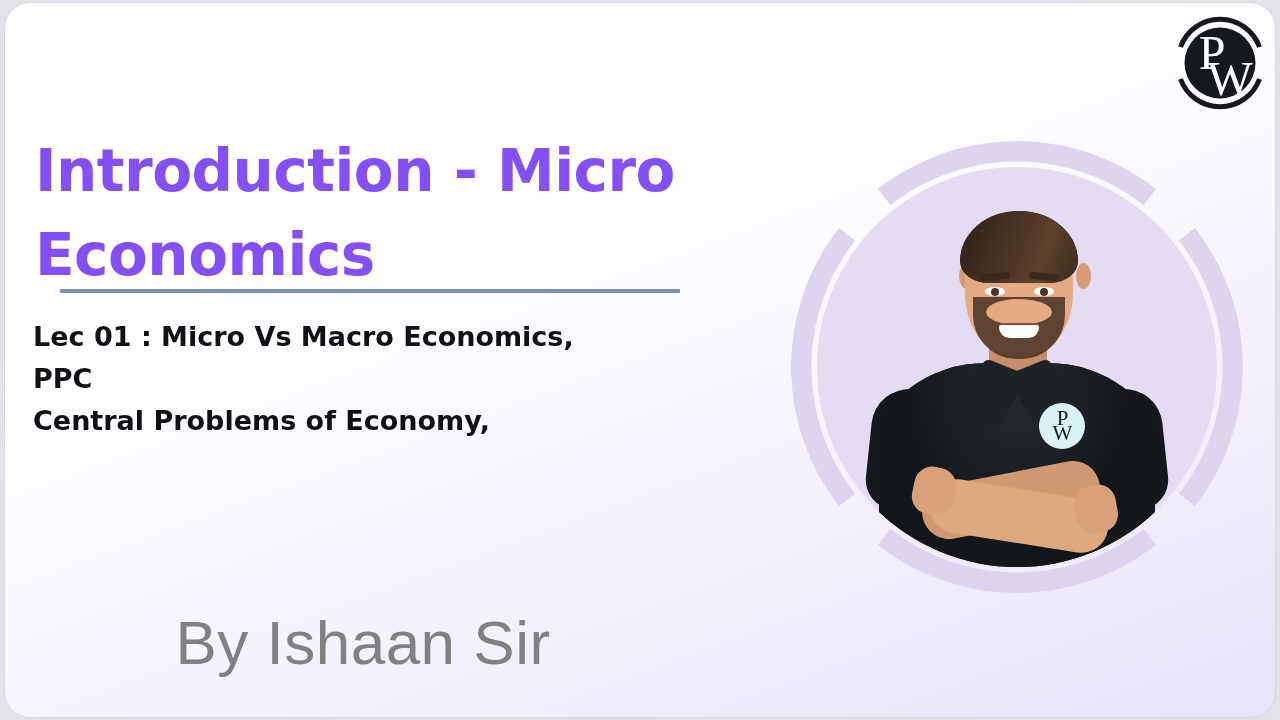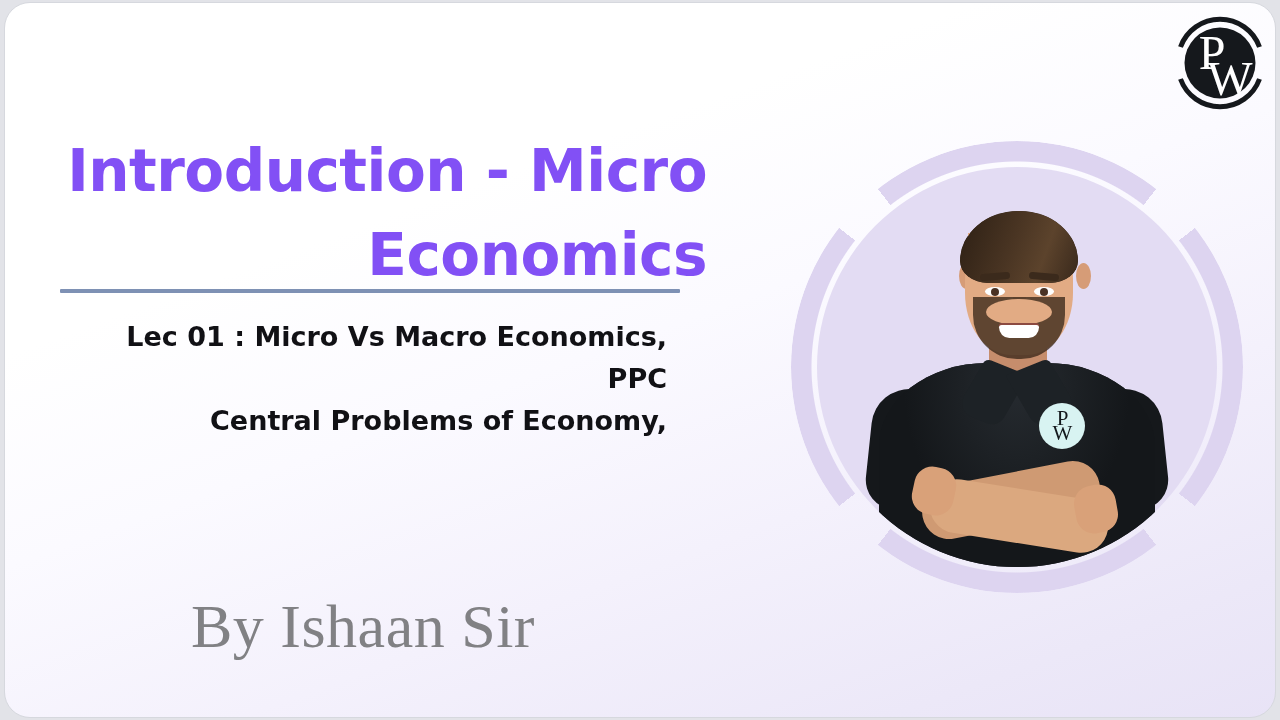--- a/index.html
+++ b/index.html
@@ -39,21 +39,21 @@
     top: 0;
     width: 730px;
     height: 716px;
   }
 
   .title {
     position: absolute;
     left: 30px;
     top: 126px;
     width: 672px;
-    text-align: right;
+    text-align: left;
     color: #8250f5;
     font-family: "DejaVu Sans", sans-serif;
     font-weight: bold;
     font-size: 58px;
     line-height: 1.45;
     letter-spacing: -0.5px;
   }
 
   .divider {
     position: absolute;
@@ -63,37 +63,37 @@
     height: 4px;
     background: #7e91b4;
     border-radius: 1px;
   }
 
   .subtitle {
     position: absolute;
     left: 28px;
     top: 313px;
     width: 634px;
-    text-align: right;
+    text-align: left;
     color: #111115;
     font-family: "DejaVu Sans", sans-serif;
     font-weight: bold;
     font-size: 27px;
     line-height: 1.55;
   }
   .subtitle .sub-line { display: block; white-space: pre; }
 
   .byline {
     position: absolute;
     left: 28px;
-    top: 588px;
+    top: 604px;
     width: 660px;
     text-align: center;
     color: #818184;
-    font-family: Liberation Serif, serif;
+    font-family: Liberation Sans, sans-serif;
     font-weight: normal;
     font-size: 62px;
     letter-spacing: 0.5px;
   }
 
   
   .medallion {
     position: absolute;
     left: 786px;
     top: 138px;

